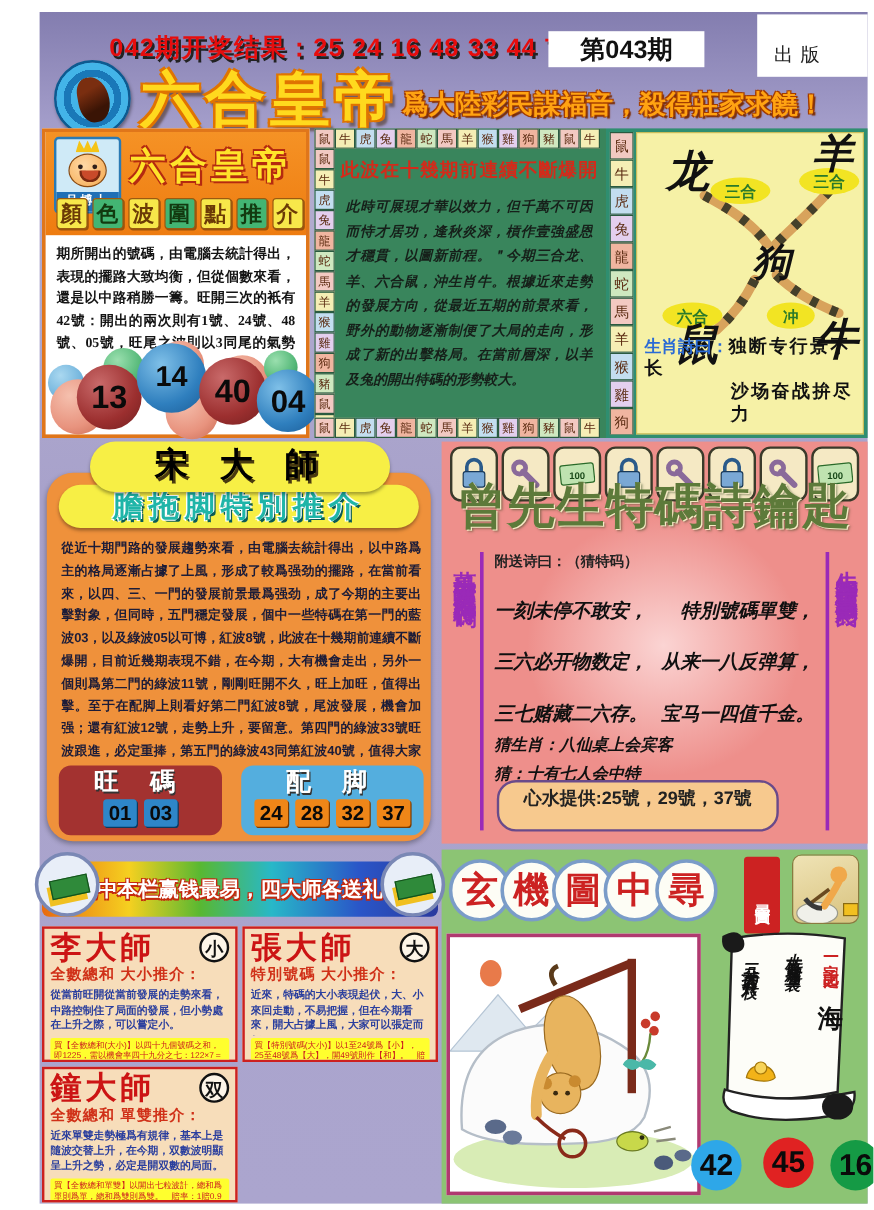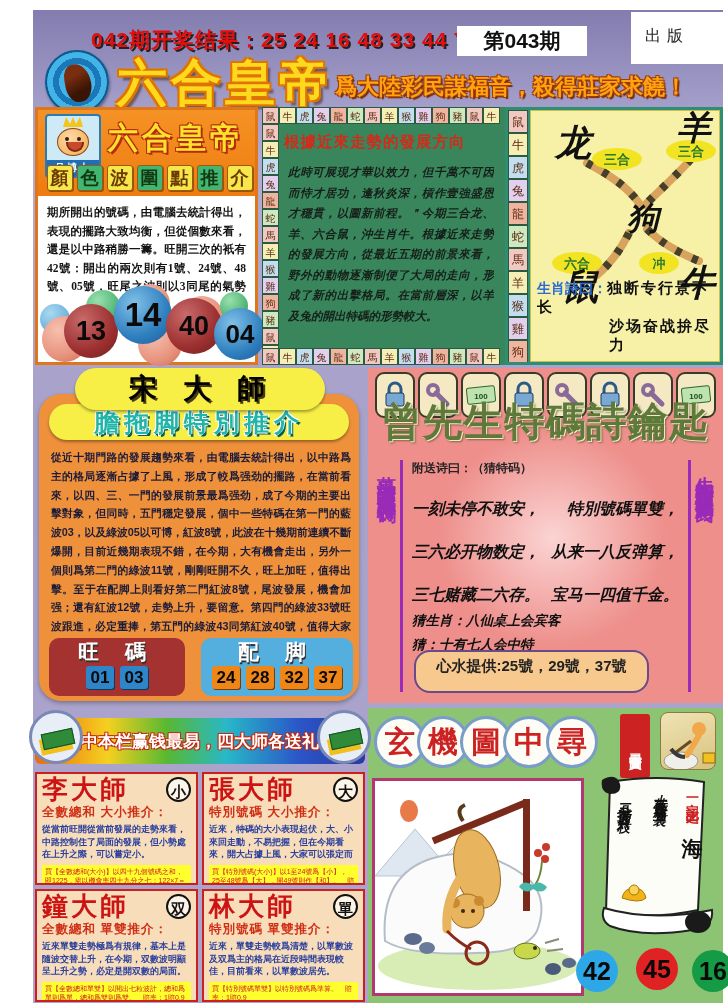--- a/index.html
+++ b/index.html
@@ -9,21 +9,21 @@
   .canvas { position:absolute; left:33px; top:10px; width:690px; height:993px;
             background:linear-gradient(180deg,#837daf 0%,#a29cc9 90px,#b2accf 150px,#a8a2cb 400px,#aba5ce 100%); }
 
   
   .result-line { position:absolute; left:58px; top:16px; font-size:21px; font-weight:bold;
                  color:#e60d0d; letter-spacing:1px; text-shadow:2px 2px 0 #222; white-space:nowrap; }
   .issue-box { position:absolute; left:424px; top:16px; width:130px; height:30px; background:#fff;
                display:flex; align-items:center; justify-content:center; }
   .issue-box span { font-size:21px; font-weight:bold; color:#111; }
   .publish-box { position:absolute; left:598px; top:2px; width:92px; height:52px; background:#fff; }
-  .publish-box span { position:absolute; left:14px; top:14px; font-size:16px; color:#222; letter-spacing:6px; }
+  .publish-box span { position:absolute; left:14px; top:24px; font-size:16px; color:#222; letter-spacing:6px; }
   .logo { position:absolute; left:12px; top:40px; width:64px; height:64px; border-radius:50%;
           background:repeating-radial-gradient(circle at 50% 50%, #43b4e8 0 6px, #1a78b8 6px 12px);
           border:2px solid #0d5a90; box-shadow:1px 2px 3px rgba(0,0,0,.4); }
   .logo::after { content:""; position:absolute; left:18px; top:12px; width:26px; height:38px;
                  background:linear-gradient(160deg,#7a2e10 30%,#3a1405 70%); border-radius:40% 60% 50% 50%;
                  transform:rotate(-10deg); }
   .masthead { position:absolute; left:84px; top:40px; font-family:"Liberation Serif", serif;
               font-size:50px; font-weight:bold; color:#ffd91e; letter-spacing:4px; white-space:nowrap;
               text-shadow:-2px -2px 0 #e07400,2px -2px 0 #e07400,-2px 2px 0 #e07400,2px 2px 0 #e07400,4px 5px 2px rgba(60,30,0,.5); }
   .slogan { position:absolute; left:302px; top:62px; font-size:22px; font-weight:bold; color:#ffa312;
@@ -234,21 +234,21 @@
       <div class="balls">
         <div class="ball deco-blue" style="left:2px;  top:8px;  width:30px; height:30px;"></div>
         <div class="ball deco-salmon" style="left:4px;  top:20px; width:46px; height:46px;"></div>
         <div class="ball deco-green" style="left:48px; top:-6px; width:34px; height:34px;"></div>
         <div class="ball deco-salmon" style="left:92px; top:-12px;width:40px; height:40px;"></div>
         <div class="ball deco-salmon" style="left:142px;top:0px;  width:44px; height:44px;"></div>
         <div class="ball deco-green" style="left:182px;top:-4px; width:28px; height:28px;"></div>
         <div class="ball deco-blue" style="left:188px;top:14px; width:34px; height:34px;"></div>
         <div class="ball deco-salmon" style="left:100px;top:26px; width:44px; height:44px;"></div>
         <div class="ball ball-maroon" style="left:26px; top:8px;  width:54px; height:54px; font-size:27px;">13</div>
-        <div class="ball ball-blue" style="left:76px; top:-10px;width:58px; height:58px; font-size:33px;">14</div>
+        <div class="ball ball-blue" style="left:76px; top:-10px;width:58px; height:58px; font-size:24px;">14</div>
         <div class="ball ball-maroon" style="left:128px;top:2px;  width:56px; height:56px; font-size:27px;">40</div>
         <div class="ball ball-blue" style="left:176px;top:12px; width:52px; height:52px; font-size:26px;">04</div>
       </div>
     </div>
 
     <div class="zodiac-panel">
       <div class="tile-row tile-top">
           <span class="ztile">鼠</span>
           <span class="ztile">牛</span>
           <span class="ztile">虎</span>
@@ -289,21 +289,21 @@
           <span class="ztile">蛇</span>
           <span class="ztile">馬</span>
           <span class="ztile">羊</span>
           <span class="ztile">猴</span>
           <span class="ztile">雞</span>
           <span class="ztile">狗</span>
           <span class="ztile">豬</span>
           <span class="ztile">鼠</span>
           <span class="ztile">牛</span>
         </div>
-      <div class="zp-title">根據近來走勢的發展方向</div>
+      <div class="zp-title">此波在十幾期前連續不斷爆開</div>
       <div class="zp-body">此時可展現才華以效力，但千萬不可因而恃才居功，逢秋炎深，槓作壹強盛恩才穩貫，以圖新前程。＂今期三合龙、羊、六合鼠，沖生肖牛。根據近來走勢的發展方向，從最近五期的前景來看，野外的動物逐漸制便了大局的走向，形成了新的出擊格局。在當前層深，以羊及兔的開出特碼的形勢較大。</div>
     </div>
 
     <div class="diagram-panel">
       <div class="dp-tiles">
           <span class="ztile">鼠</span>
           <span class="ztile">牛</span>
           <span class="ztile">虎</span>
           <span class="ztile">兔</span>
           <span class="ztile">龍</span>
@@ -472,27 +472,20 @@
           <div class="m-sub">特別號碼 大小推介：</div>
           <div class="m-body">近來，特碼的大小表現起伏，大、小來回走動，不易把握，但在今期看來，開大占據上風，大家可以張定而行。</div>
           <div class="m-foot">買【特別號碼(大小)】以1至24號爲【小】，25至48號爲【大】，開49號則作【和】。　賠率：1賠0.9</div>
         </div>
           <div class="master-box">
           <div class="m-name">鐘大師</div>
           <div class="m-badge">双</div>
           <div class="m-sub">全數總和 單雙推介：</div>
           <div class="m-body">近來單雙走勢極爲有規律，基本上是隨波交替上升，在今期，双數波明顯呈上升之勢，必定是開双數的局面。</div>
           <div class="m-foot">買【全數總和單雙】以開出七粒波計，總和爲單則爲單，總和爲雙則爲雙。　賠率：1賠0.9</div>
-        </div>
-          <div class="master-box">
-          <div class="m-name">林大師</div>
-          <div class="m-badge">單</div>
-          <div class="m-sub">特別號碼 單雙推介：</div>
-          <div class="m-body">近來，單雙走勢較爲清楚，以單數波及双爲主的格局在近段時間表現較佳，目前看來，以單數波居先。</div>
-          <div class="m-foot">買【特別號碼單雙】以特別號碼爲準算。　賠率：1賠0.9</div>
         </div>
         </div>
     </div>
 
     <div class="treasure-panel">
       <div class="tp-title">
           <span class="circle-char">玄</span>
           <span class="circle-char">機</span>
           <span class="circle-char">圖</span>
           <span class="circle-char">中</span>

